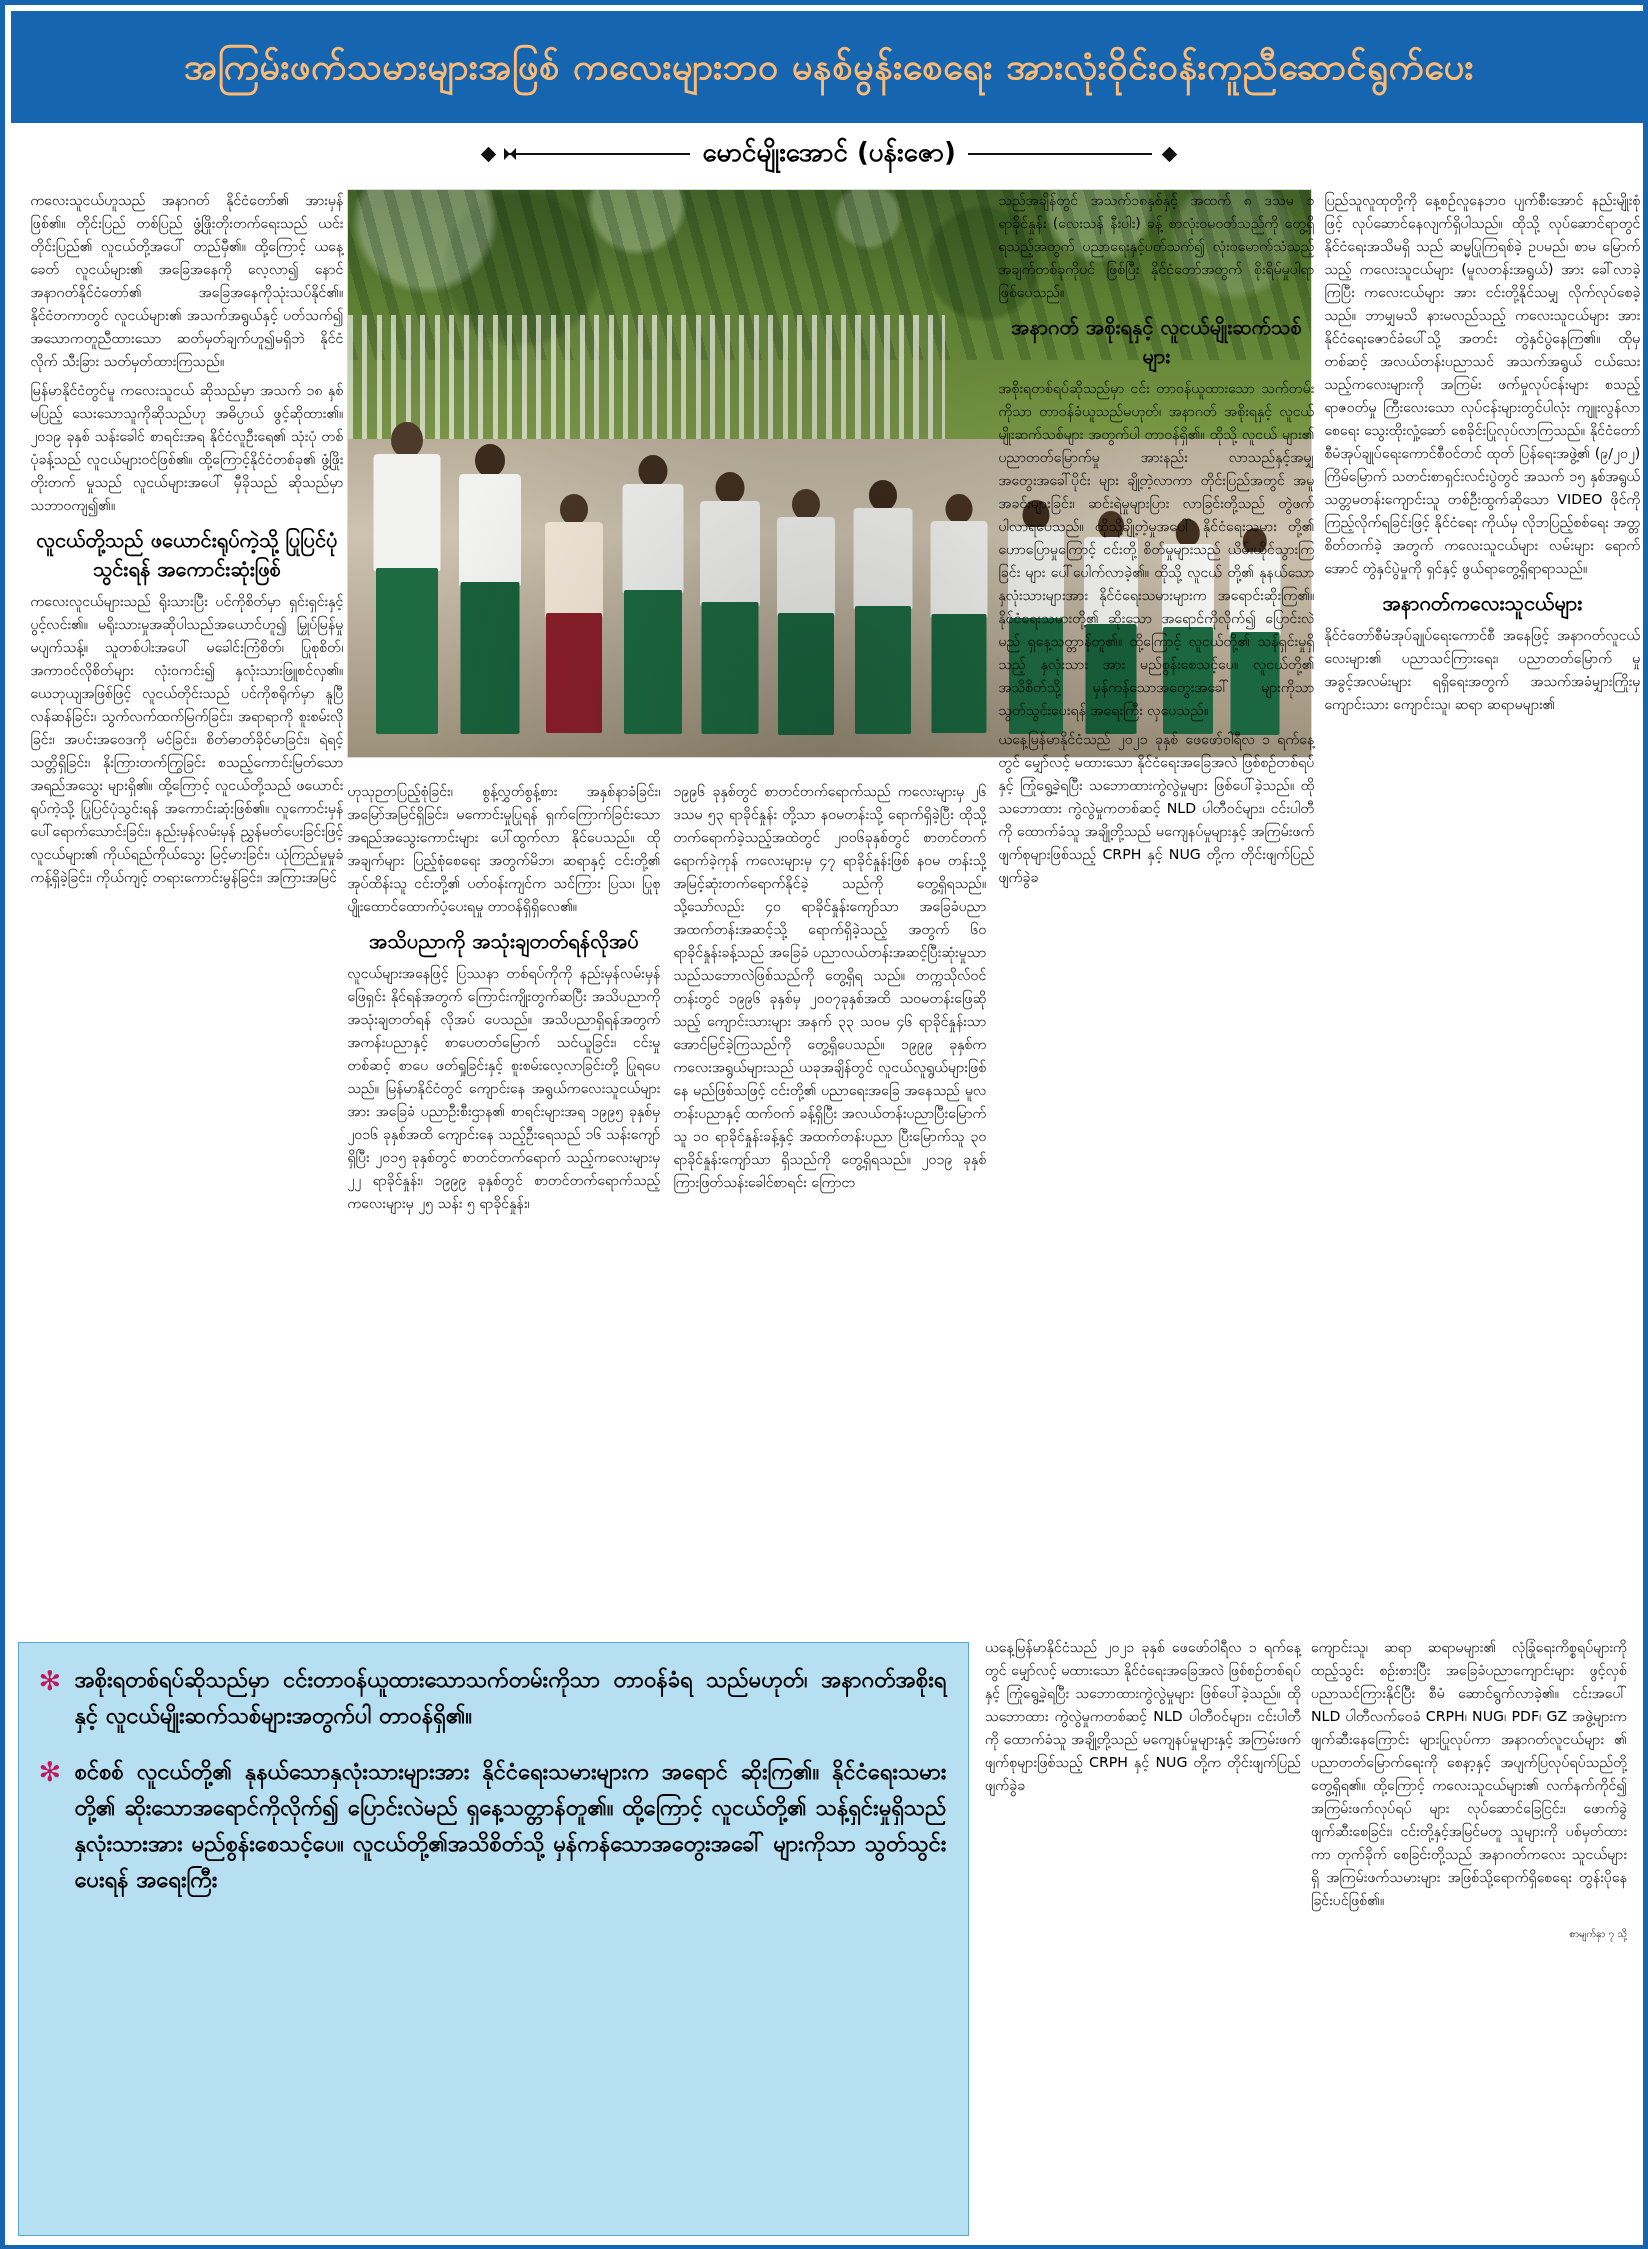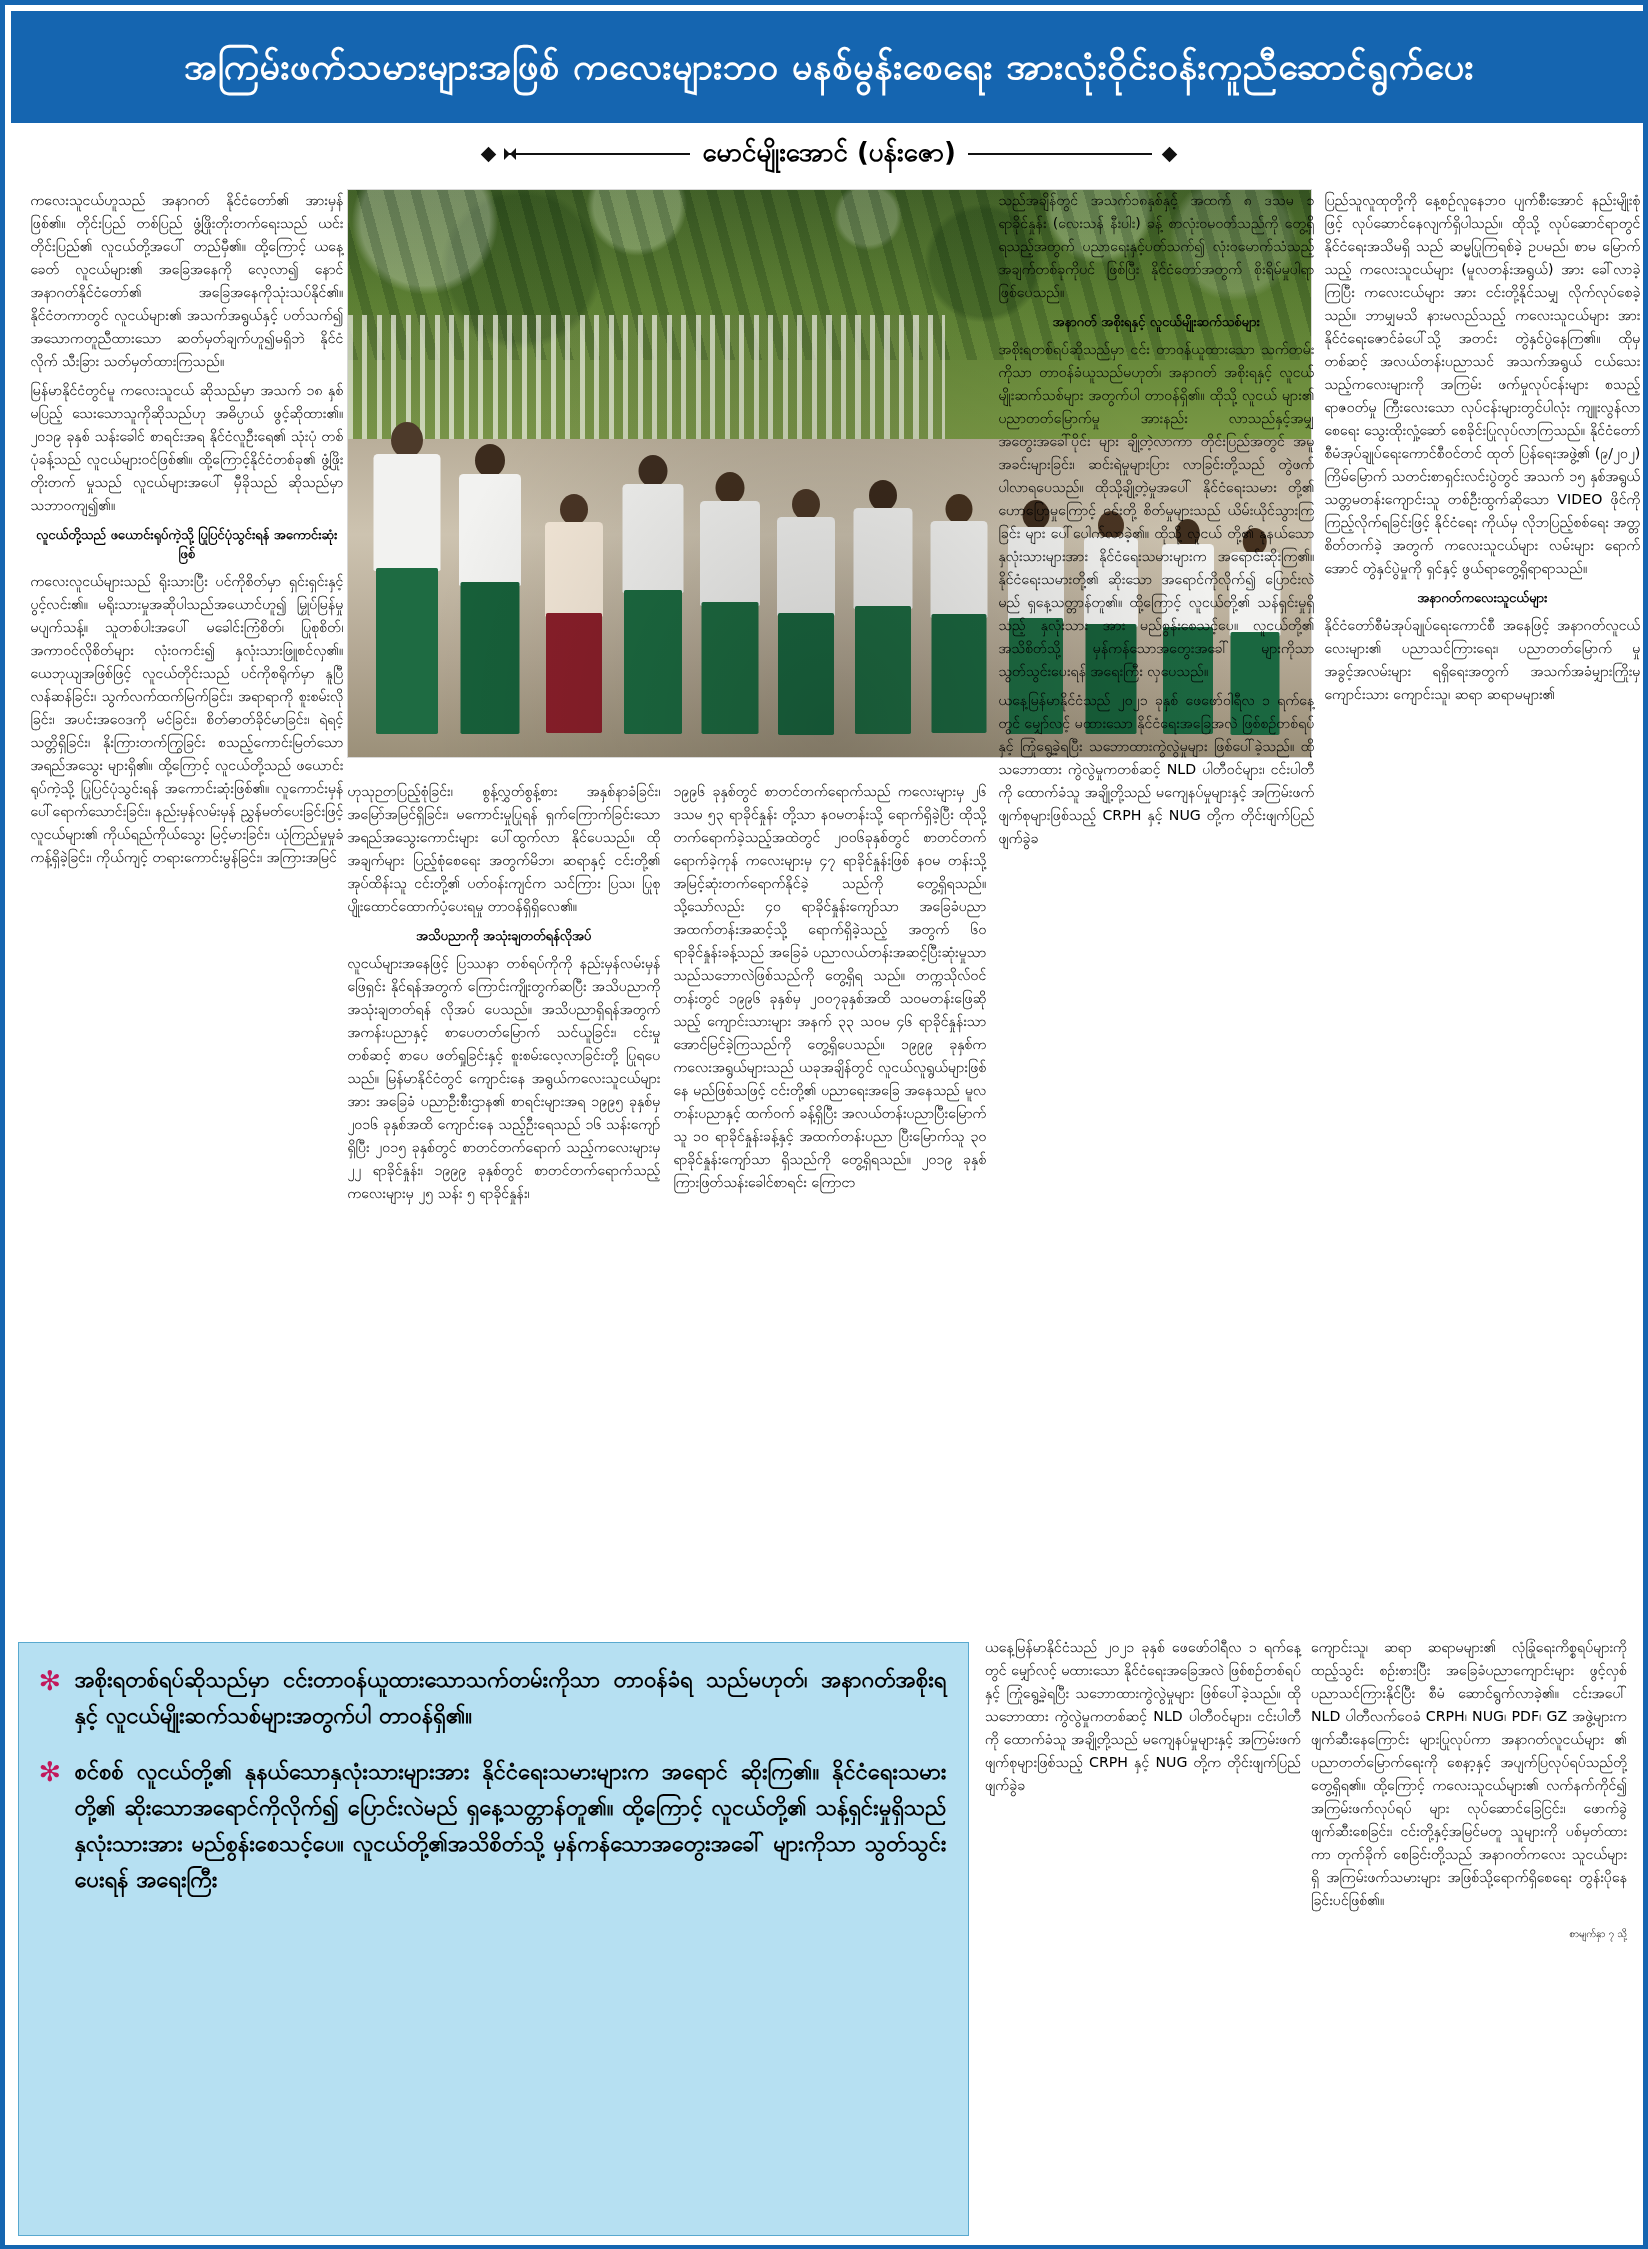--- a/index.html
+++ b/index.html
@@ -25,21 +25,21 @@
     position: absolute;
     left: 5.6px; top: 5.6px;
     width: 1637px;
     height: 112px;
     background: #1565b0;
     display: flex;
     align-items: center;
     justify-content: center;
   }
   .banner-title {
-    color: #ffffff;
+    color: #fdba74;
     font-size: 36px;
     font-weight: bold;
     letter-spacing: 0.6px;
     text-align: center;
     line-height: 1.25;
     padding: 0 22px;
   }
   
   .byline-wrap {
     position: absolute;
@@ -100,21 +100,21 @@
     text-justify: inter-character;
     hyphens: none;
   }
   .col p { margin: 0 0 0 0; text-indent: 0; }
   .col p + p { margin-top: 6px; }
   .col .subhead {
     font-weight: bold;
     text-align: center;
     margin: 9px 0 4.5px 0;
     line-height: 1.45;
-    font-size: 13px;
+    font-size: 20px;
   }
   #col1 { left: 12px;    width: 313px; }
   #col2 { left: 329px;  width: 313px; top: 591px; }
   #col3 { left: 655px; width: 313px; top: 591px; }
   #col4 { left: 980px; width: 316px; }
   #col5 { left: 1306px; width: 316px; }
 
   
   .photo {
     position: absolute;

